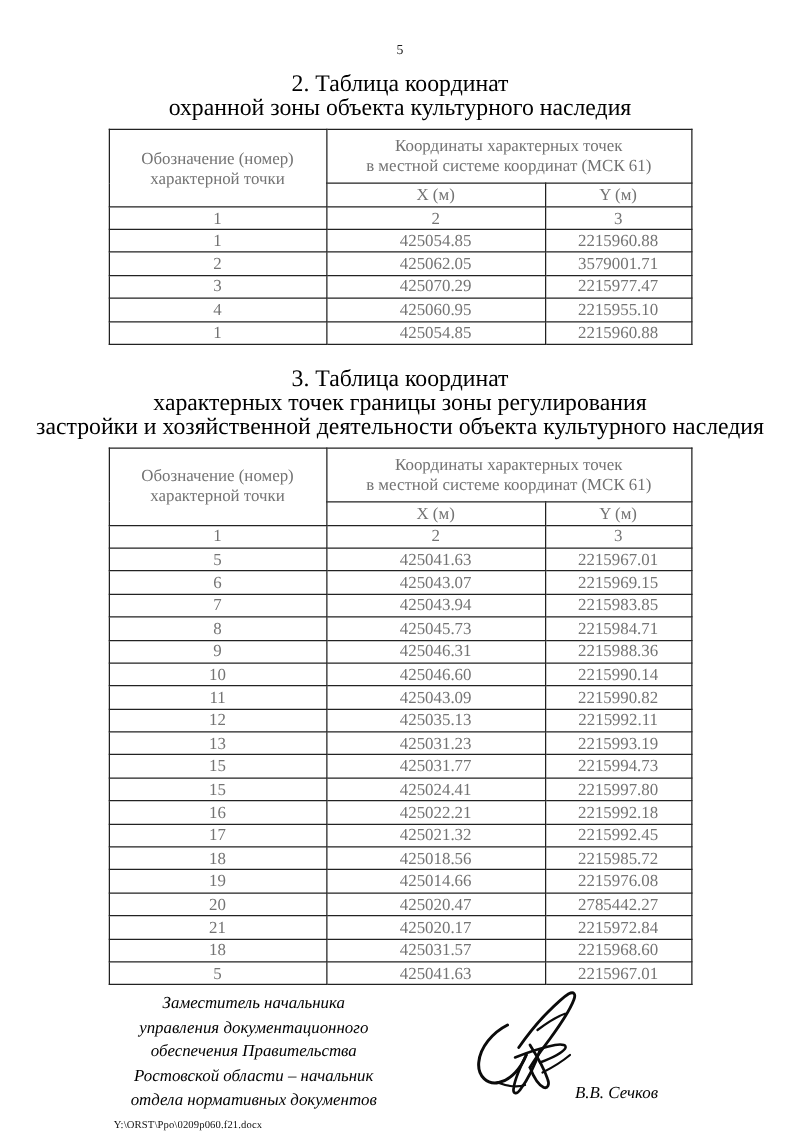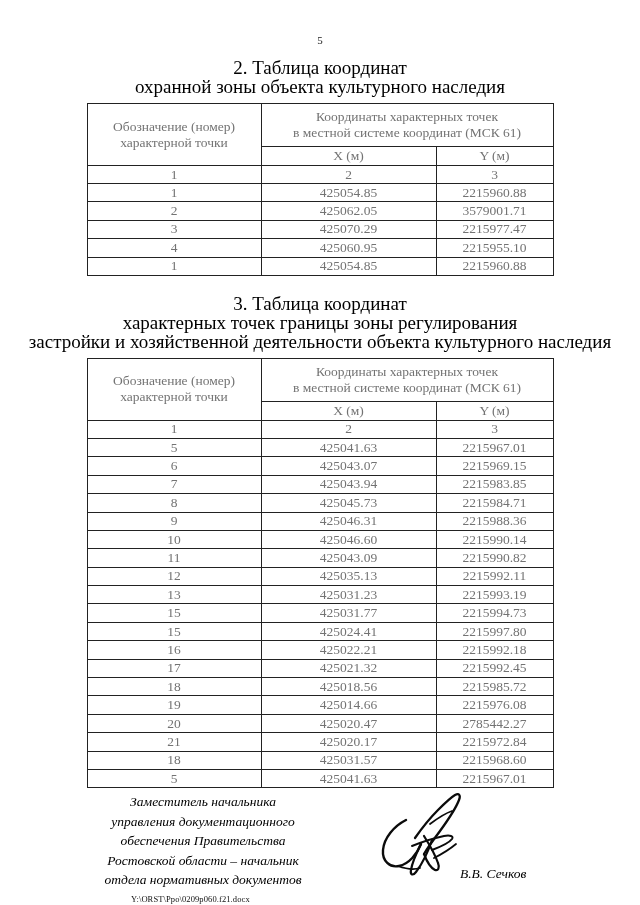--- a/index.html
+++ b/index.html
@@ -112,21 +112,20 @@
     height: 110px;
   }
   .footer-path {
     position: absolute;
     left: 91px;
     top: 860px;
     font-size: 8.5px;
     font-family: "Liberation Serif", "DejaVu Serif", serif;
     color: #111;
     letter-spacing: 0.1px;
-    margin-left: 40px;
   }
 </style>
 </head>
 <body>
 
 <div class="page">
 
   <div class="page-number">5</div>
 
   <div class="section-title title-block-1">

